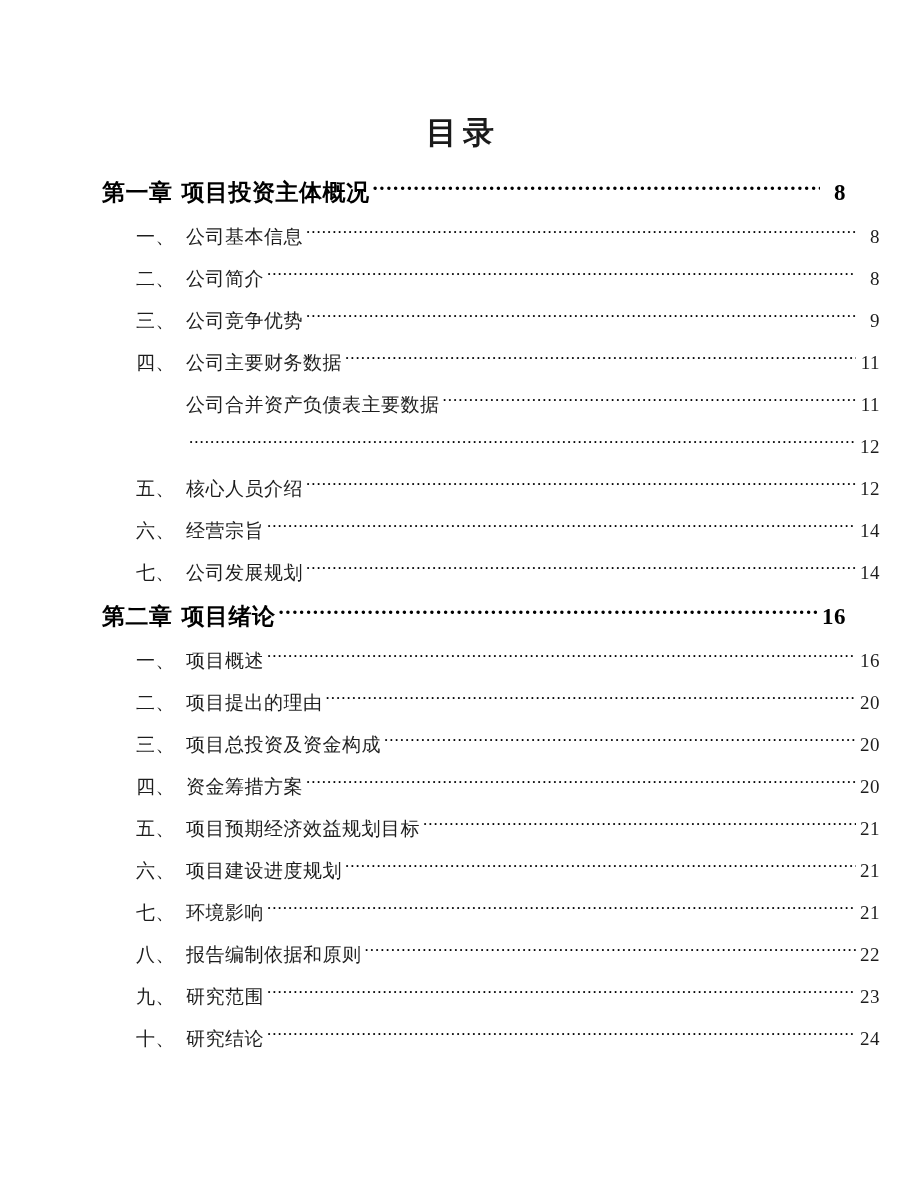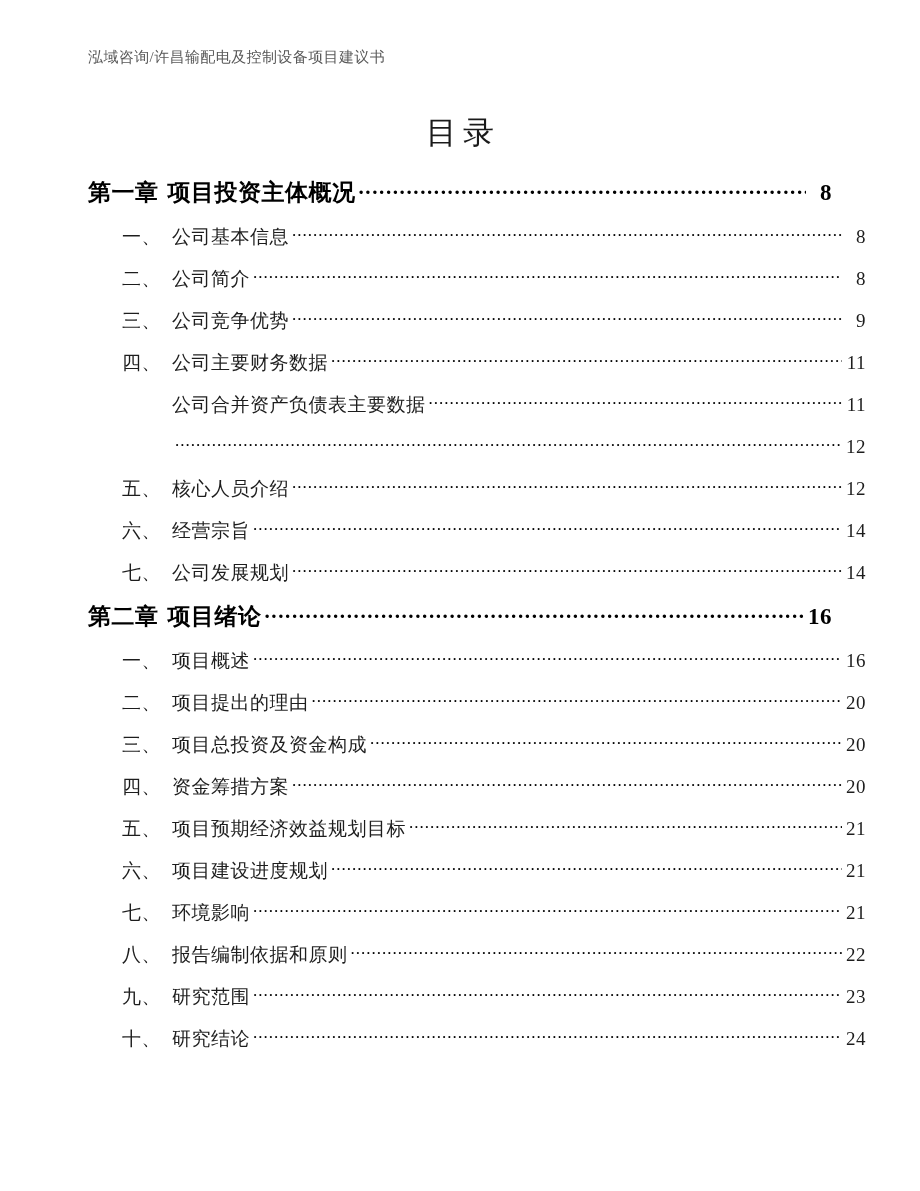--- a/index.html
+++ b/index.html
@@ -36,39 +36,40 @@
 
   
   .toc-title {
     position: absolute;
     top: 112px;
     left: 0;
     right: 0;
     text-align: center;
     font-size: 31px;
     line-height: 42px;
-    font-weight: normal;
+    font-weight: bold;
     color: #1a1a1a;
     letter-spacing: 6px;
     text-indent: 6px;
   }
 
   
   .toc {
     position: absolute;
     top: 178px;
     left: 88px;
     width: 744px;
   }
 
   .toc-row {
     display: flex;
-    align-items: center;
+    align-items: flex-start;
     width: 100%;
     white-space: nowrap;
+    margin-left: 14px;
   }
 
   
   .toc-row.level-1 {
     font-size: 23px;
     line-height: 30px;
     font-weight: bold;
     color: #000000;
     margin-top: 12px;
     margin-bottom: 16px;
@@ -146,21 +147,20 @@
   .level-2 .toc-page {
     min-width: 22px;
     font-size: 19px;
   }
 </style>
 </head>
 <body>
 
 <div class="page">
 
-  <div class="doc-header">泓域咨询/许昌输配电及控制设备项目建议书</div>
 
   <div class="toc-title">目录</div>
 
   <div class="toc">
       <div class="toc-row level-1">
         <span class="toc-num">第一章</span>
         <span class="toc-label">项目投资主体概况</span>
         <span class="toc-leader"></span>
         <span class="toc-page">8</span>
       </div>

